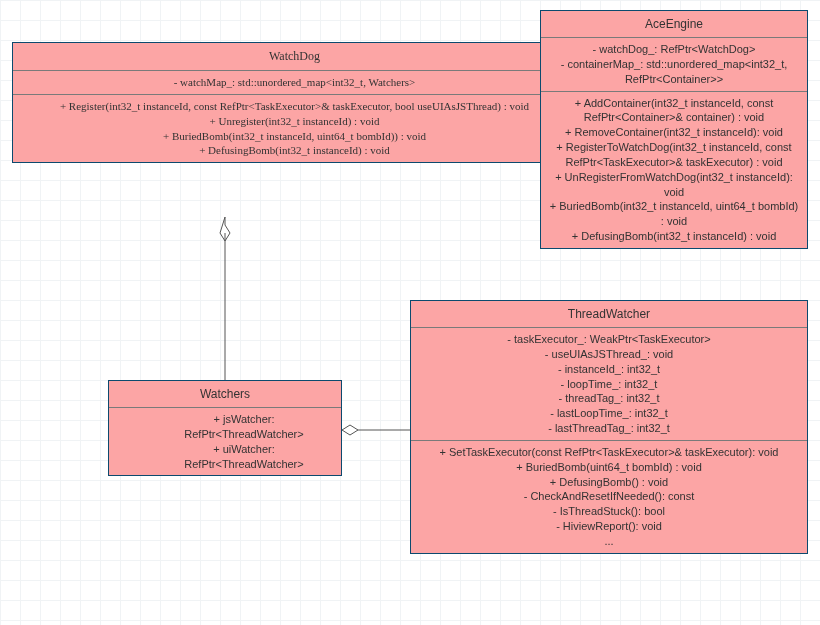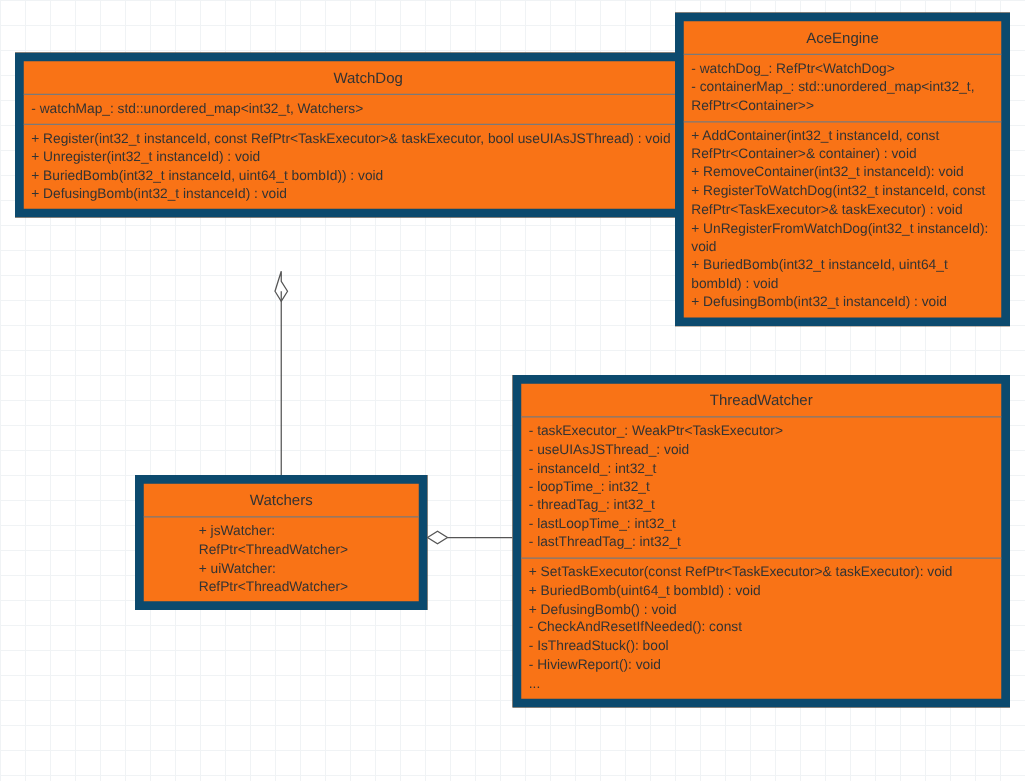--- a/index.html
+++ b/index.html
@@ -21,34 +21,35 @@
       linear-gradient(#f0f3f5 1px, transparent 1px),
       linear-gradient(90deg, #f0f3f5 1px, transparent 1px);
     background-size: 20px 20px;
   }
   .canvas {
     position: absolute;
     inset: 0;
   }
   .class-box {
     position: absolute;
-    background: #f97316;
-    border: 7px solid #0c4a6e;
+    background: #fca5a5;
+    border: 1px solid #0c4a6e;
     box-sizing: border-box;
   }
   .class-title {
     text-align: center;
     padding: 6px 4px;
     border-bottom: 1px solid #7a7a7a;
     font-size: 12px;
     font-weight: normal;
   }
   .class-section {
     border-bottom: 1px solid #7a7a7a;
     padding: 4px 6px;
+    text-align: center;
   }
   .class-section:last-child {
     border-bottom: none;
   }
   .class-section .line {
     line-height: 1.35;
     white-space: normal;
     word-break: break-word;
   }
   svg.connectors {
@@ -83,21 +84,21 @@
 
   <path d="M225,225 L225,233 L230,241 L225,249 L220,241 Z" fill="#fff" stroke="#555" transform="translate(0,-8)"></path>
   <line x1="225" y1="233" x2="225" y2="380" stroke="#555" stroke-width="1"></line>
 
   <path d="M342,430 L350,425 L358,430 L350,435 Z" fill="#fff" stroke="#555"></path>
   <line x1="358" y1="430" x2="410" y2="430" stroke="#555" stroke-width="1"></line>
 </svg>
 
 <div class="canvas">
 
-  <div class="class-box" style="left:12px; top:42px; width:565px;">
+  <div class="class-box" style="left:12px; top:42px; width:565px;font-family:Liberation Serif, serif;">
     <div class="class-title">WatchDog</div>
     <div class="class-section">
       <div class="line">- watchMap_: std::unordered_map&lt;int32_t, Watchers&gt;</div>
     </div>
     <div class="class-section">
       <div class="line">+ Register(int32_t instanceId, const RefPtr&lt;TaskExecutor&gt;&amp; taskExecutor, bool useUIAsJSThread) : void</div>
       <div class="line">+ Unregister(int32_t instanceId) : void</div>
       <div class="line">+ BuriedBomb(int32_t instanceId, uint64_t bombId)) : void</div>
       <div class="line">+ DefusingBomb(int32_t instanceId) : void</div>
     </div>

